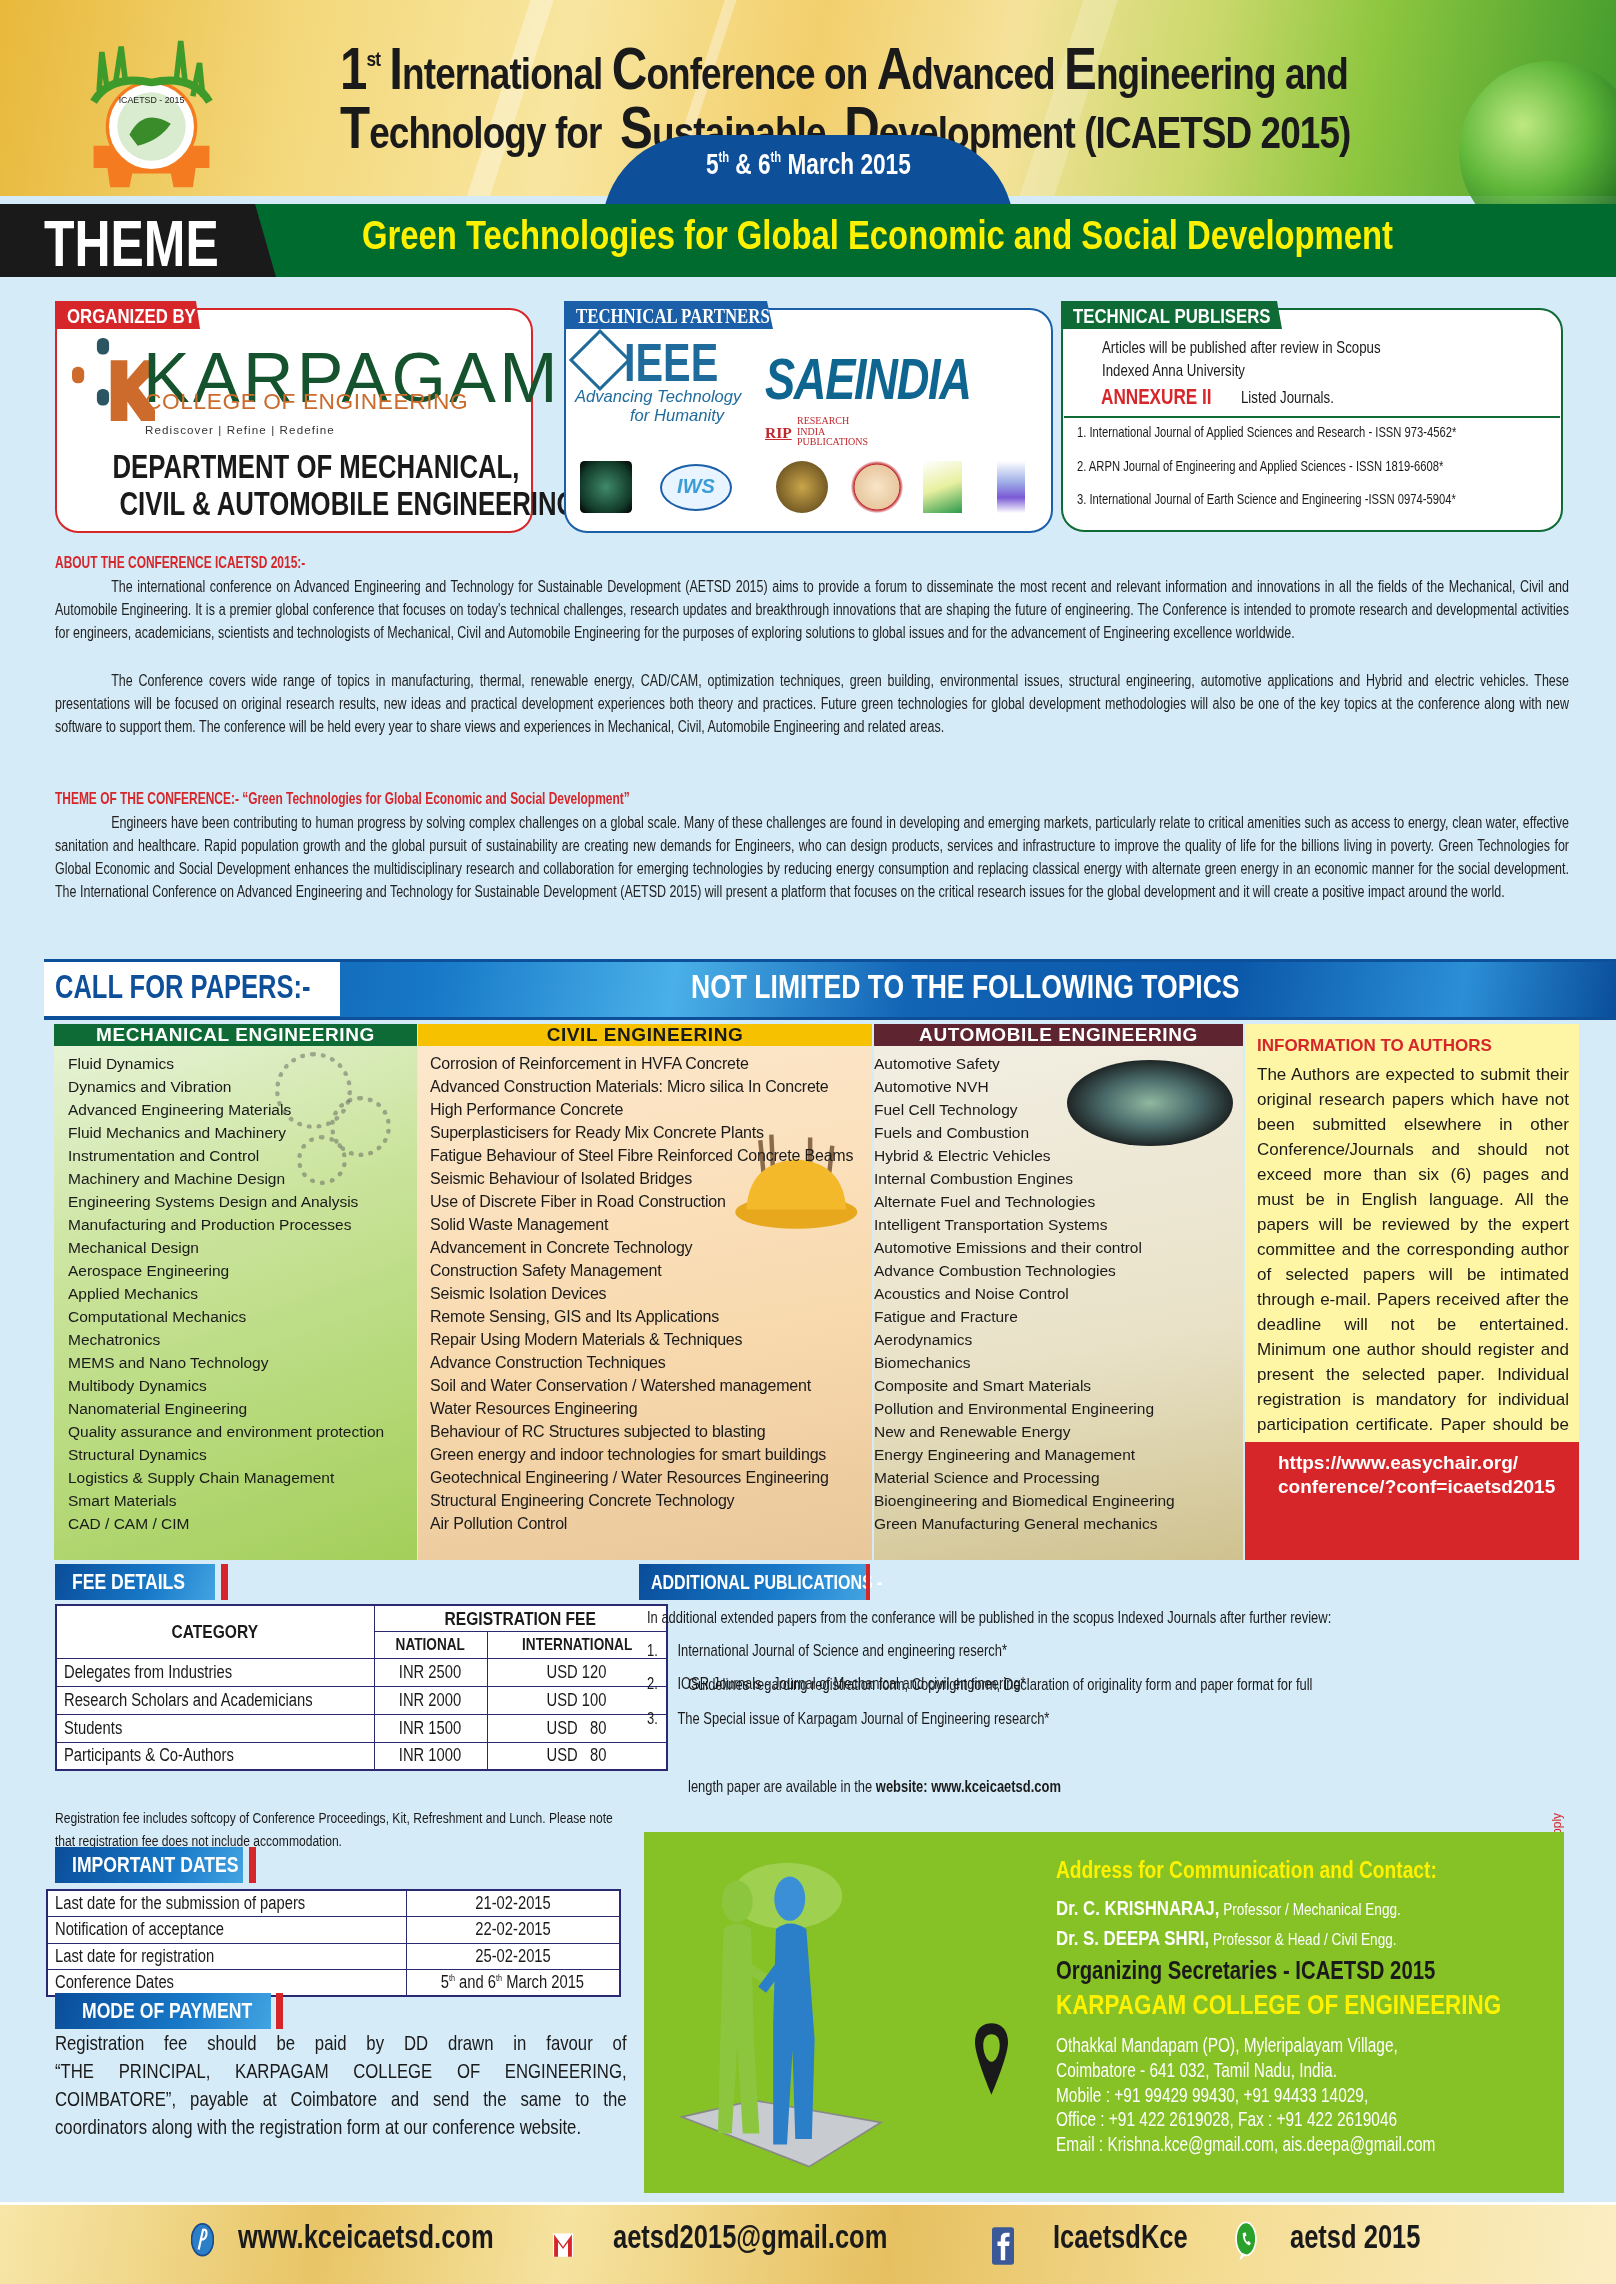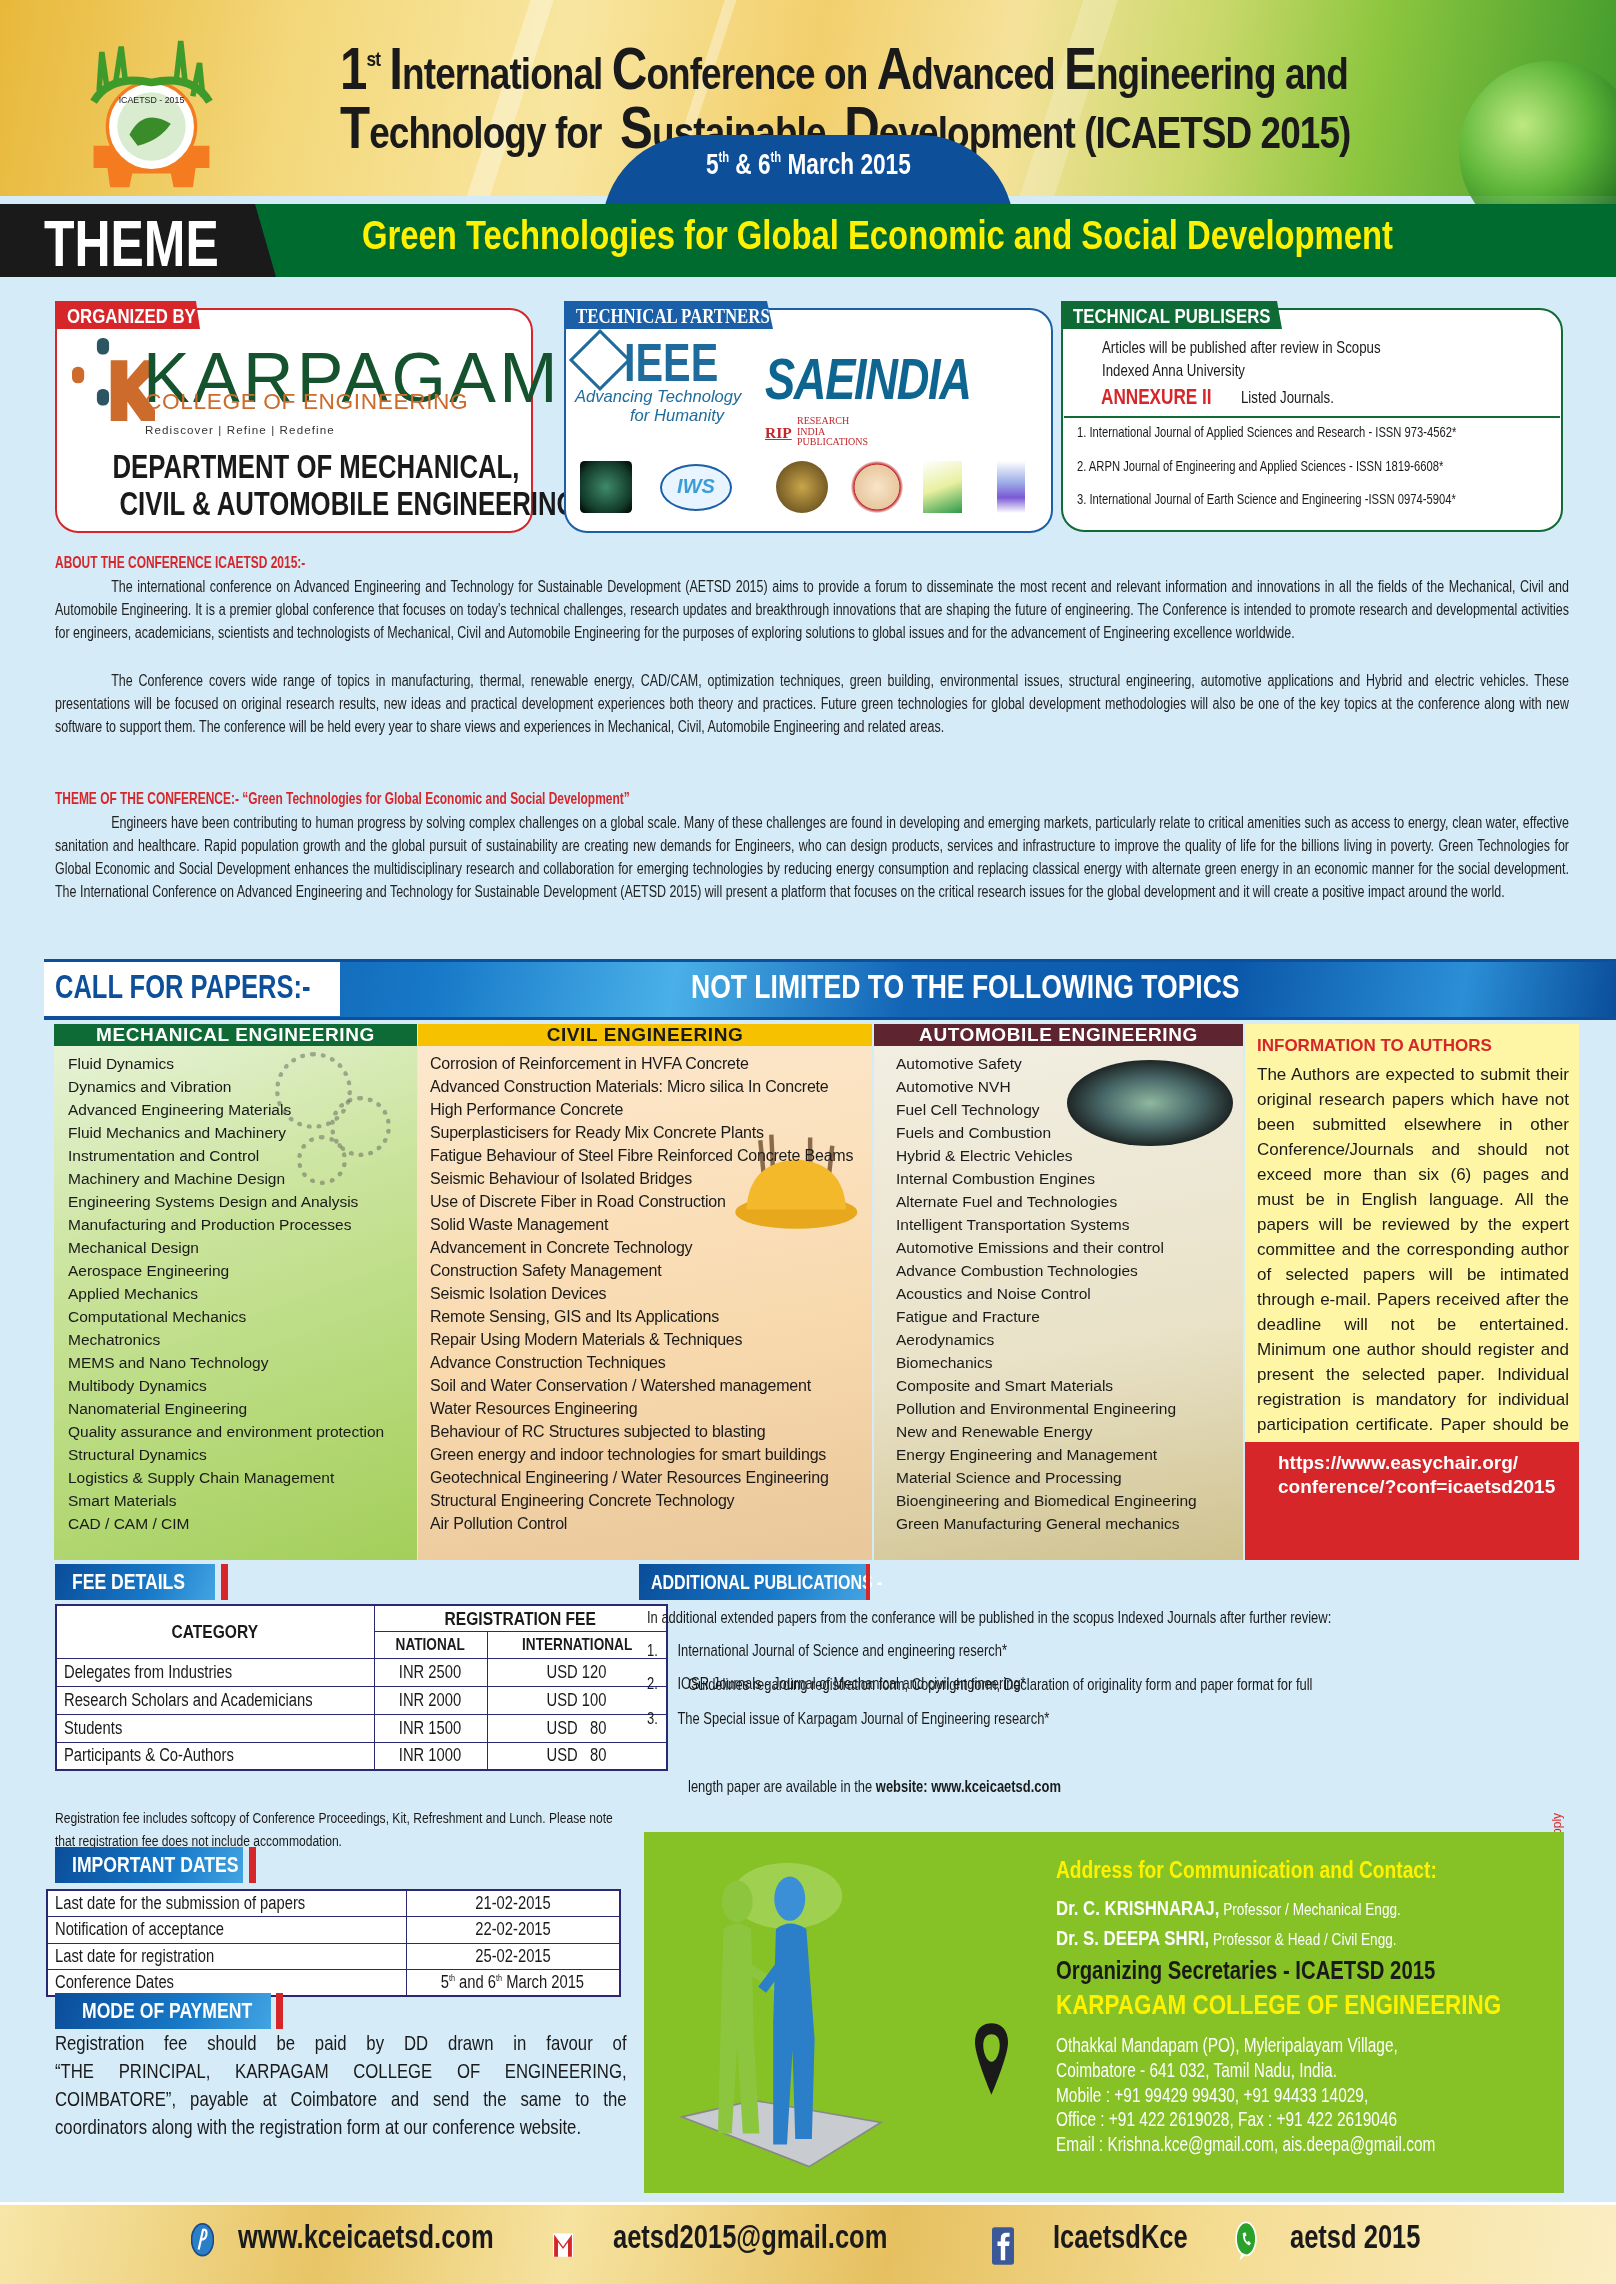--- a/index.html
+++ b/index.html
@@ -85,21 +85,21 @@
   .topic-list li { font-size: 15.5px; line-height: 23px; white-space: nowrap; color: #1a1a1a; }
   #mech { left: 54px; width: 363px; background: linear-gradient(160deg, #e9f4dc 0%, #c9e39a 40%, #a3cf5a 100%); }
   #mech .topic-head { background: #0e6b35; color: #fff; }
   #mech .topic-list { padding-left: 14px; }
   #civil { left: 418px; width: 454px; background: linear-gradient(170deg, #fde9cf 0%, #f8d9ad 60%, #e8c79a 100%); }
   #civil .topic-head { background: #f6c200; color: #1a1a1a; }
   #civil .topic-list { padding-left: 12px; }
   #civil .topic-list li { font-size: 16px; letter-spacing: -0.2px; }
   #auto { left: 874px; width: 369px; background: linear-gradient(170deg, #f2efe4 0%, #e9e2c8 60%, #cfc28f 100%); }
   #auto .topic-head { background: #5e2430; color: #fff; }
-  #auto .topic-list { padding-left: 22px; }
+  #auto .topic-list { }
   #info { left: 1245px; width: 334px; background: #fef6a4; }
   #info-head { position: absolute; left: 12px; top: 12px; font-weight: bold; color: #d6262a; font-size: 17px; white-space: nowrap; }
   #info-body { position: absolute; left: 12px; top: 24px; width: 312px; font-size: 17px; line-height: 25px; text-align: justify; text-align-last: left; color: #1a1a1a; }
   #info-link { position: absolute; left: 0; top: 418px; width: 334px; height: 118px; background: #d6262a; color: #fff; font-weight: bold; font-size: 19px; line-height: 24px; padding: 9px 0 0 33px; }
 
   
   .gear { position: absolute; border-radius: 50%; border: 5.5px dotted #555; opacity: .45; }
 
   
   .blue-tab { position: absolute; height: 36px; background: linear-gradient(110deg, #0a4d9a 0%, #1779c8 60%, #43a4e2 100%); color: #fff; font-weight: bold; font-size: 22px; line-height: 36px; padding-left: 16.6px; white-space: nowrap; }

